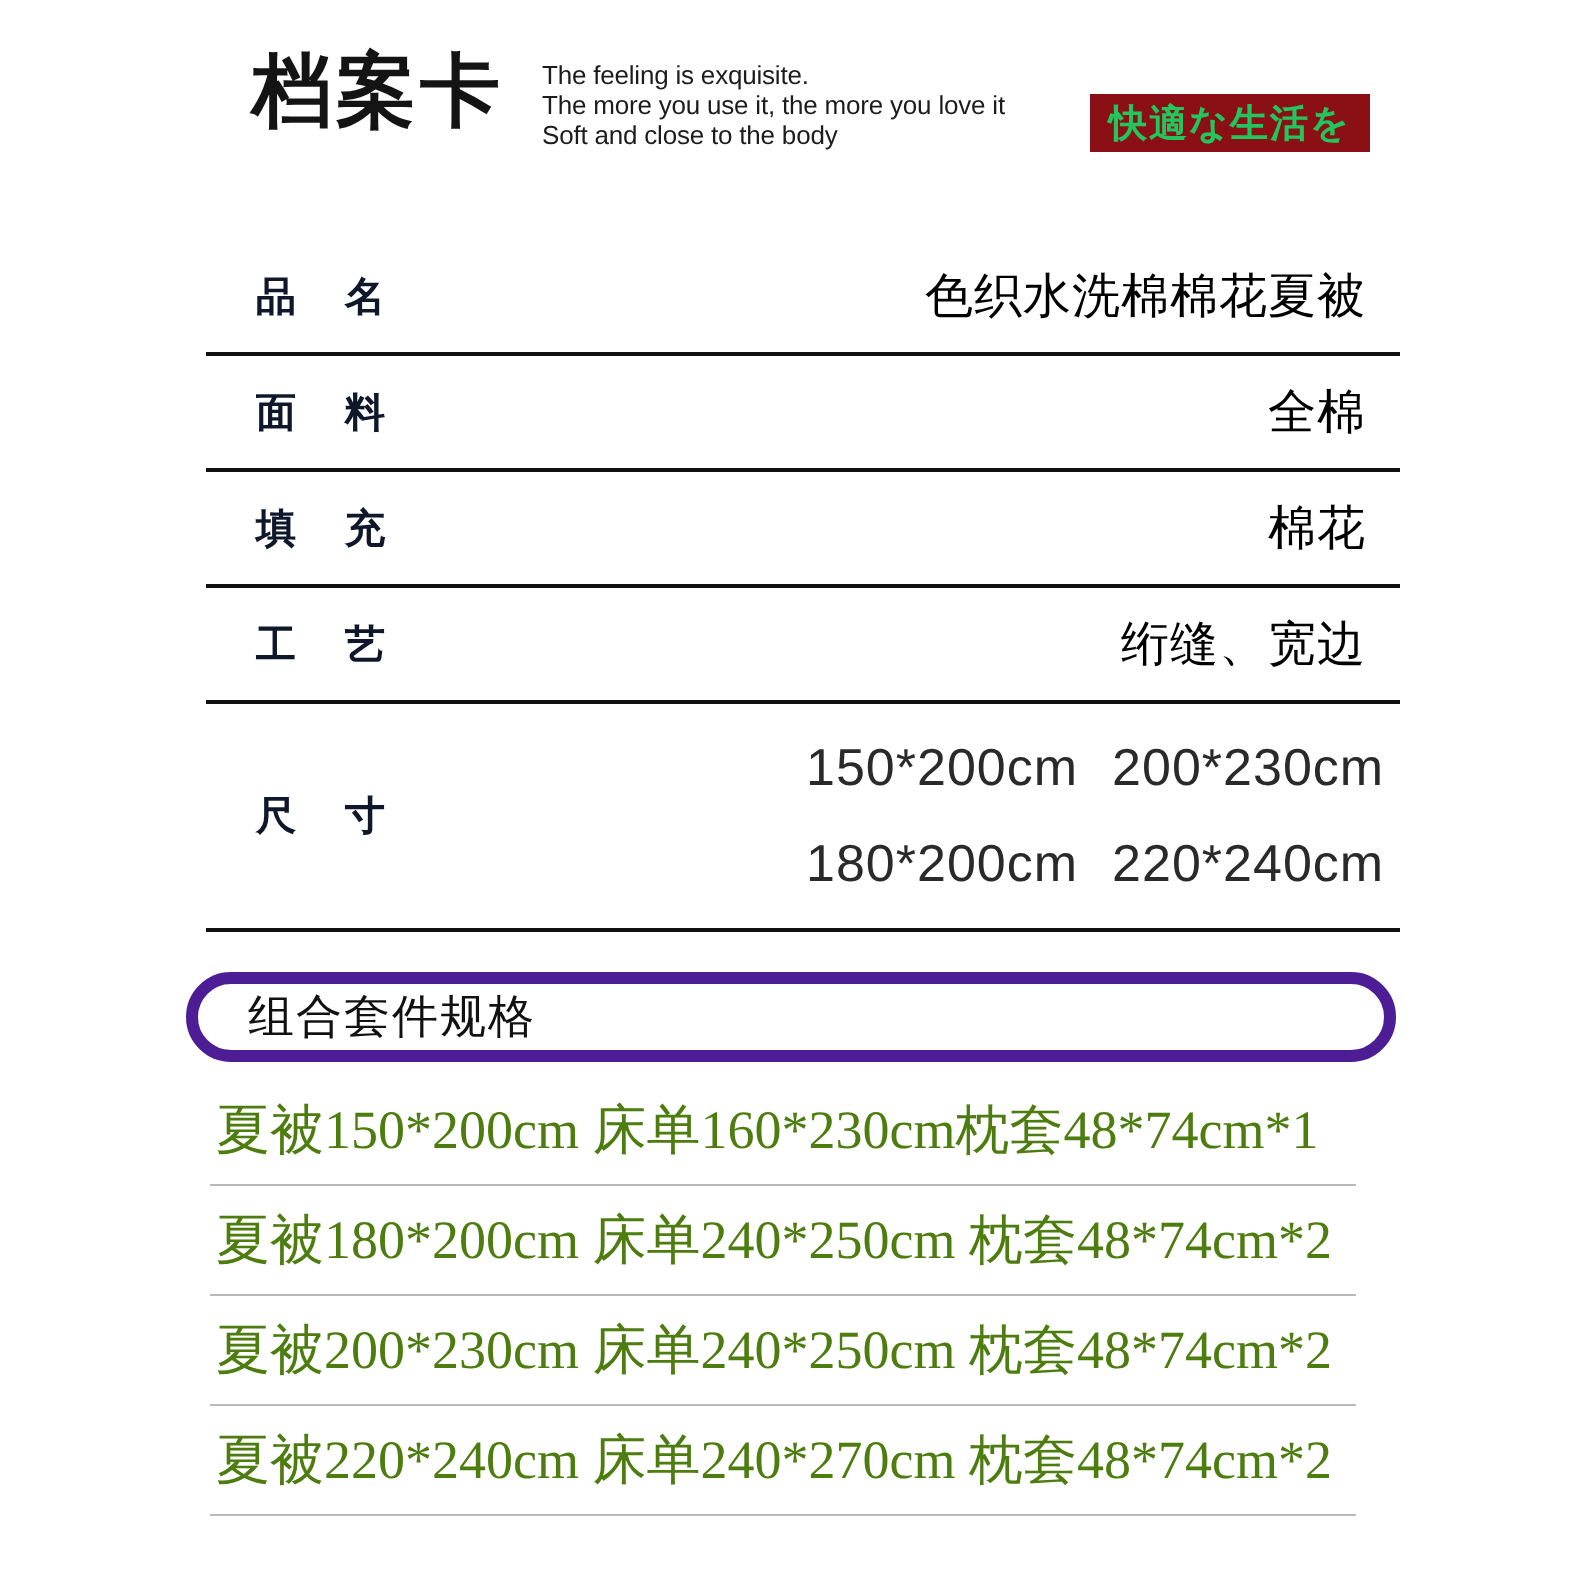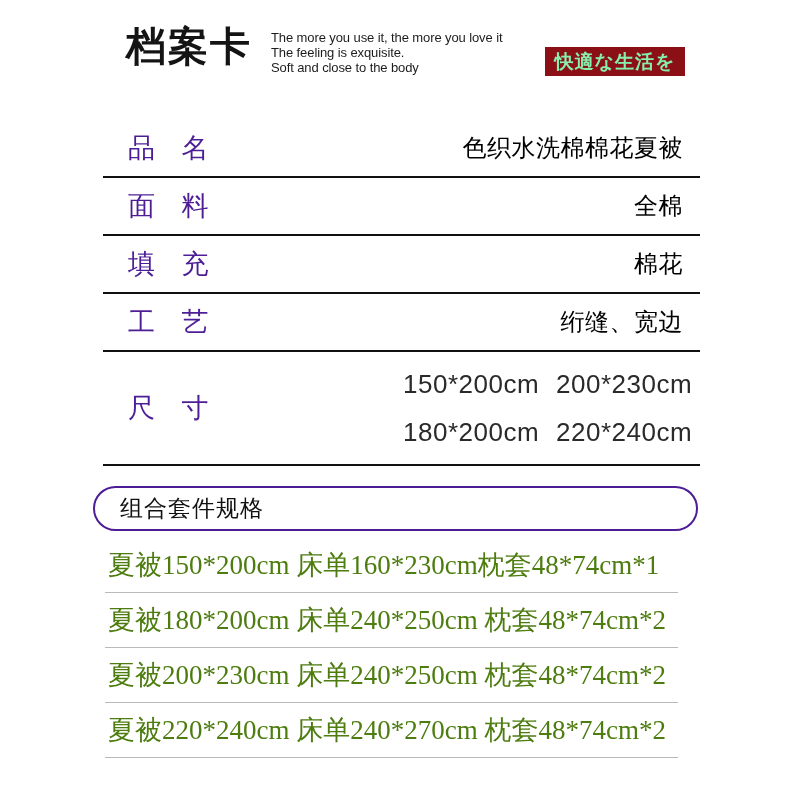--- a/index.html
+++ b/index.html
@@ -14,52 +14,52 @@
     font-size:40px; line-height:1.1; font-weight:900; color:#141414;
     letter-spacing:2px; font-family:"Liberation Sans", sans-serif;
   }
   .tagline {
     position:absolute; left:271px; top:30px;
     font-size:13px; line-height:15px; font-weight:500; color:#1c1c1c;
     letter-spacing:-0.1px;
   }
   .badge {
     position:absolute; left:545px; top:47px; width:140px; height:29px;
-    background:#8a1016; color:#86efac; font-size:19px; font-weight:700;
+    background:#8a1016; color:#22c55e; font-size:19px; font-weight:700;
     display:flex; align-items:center; justify-content:center; letter-spacing:1px;
   }
 
   
   .spec { position:absolute; left:103px; top:120px; width:597px; }
   .spec-row {
     display:flex; align-items:center; justify-content:space-between;
     height:58px; border-bottom:2px solid #101010;
     padding:0 17px 0 25px; box-sizing:border-box;
   }
   .spec-label {
-    font-size:27px; font-weight:400; color:#4c1d95; word-spacing:17px;
+    font-size:20px; font-weight:700; color:#0f172a; word-spacing:17px;
     letter-spacing:1px; white-space:pre;
   }
   .spec-value { font-size:24px; font-weight:400; color:#000000; letter-spacing:0.5px;text-align:right; }
 
   .size-row {
     position:relative; height:114px; border-bottom:2px solid #101010;
     box-sizing:border-box;
   }
   .size-row .spec-label { position:absolute; left:25px; top:50%; transform:translateY(-50%); }
   .size-grid {
     position:absolute; left:300px; top:50%; transform:translateY(-50%);
     display:grid; grid-template-columns:auto auto; column-gap:45px;
     font-size:26px; line-height:31px; color:#2a2a2a; letter-spacing:0.5px;gap:17px;
   }
 
   
   .pill {
     position:absolute; left:93px; top:486px; width:605px; height:45px;
-    border:2px solid #4c1d95; border-radius:24px; box-sizing:border-box;
+    border:6px solid #4c1d95; border-radius:24px; box-sizing:border-box;
     display:flex; align-items:center; padding-left:25px;
     font-family:"Liberation Serif", serif; font-size:23px; color:#111111;
     letter-spacing:1px; background:#ffffff;
   }
 
   
   .combo-list {
     position:absolute; left:105px; top:538px; width:573px;
     margin:0; padding:0; list-style:none;
     font-family:"Liberation Serif", serif;
@@ -69,22 +69,22 @@
     font-size:27px; line-height:27px; color:#4d7c0f; white-space:nowrap;
   }
 </style>
 </head>
 <body>
 
 <div class="page">
 
   <h1 class="hdr-title">档案卡</h1>
   <div class="tagline">
+    <div>The feeling is exquisite.</div>
     <div>The more you use it, the more you love it</div>
-    <div>The feeling is exquisite.</div>
     <div>Soft and close to the body</div>
   </div>
   <div class="badge">快適な生活を</div>
 
   <section class="spec">
     <div class="spec-row">
       <span class="spec-label">品 名</span>
       <span class="spec-value">色织水洗棉棉花夏被</span>
     </div>
     <div class="spec-row">

